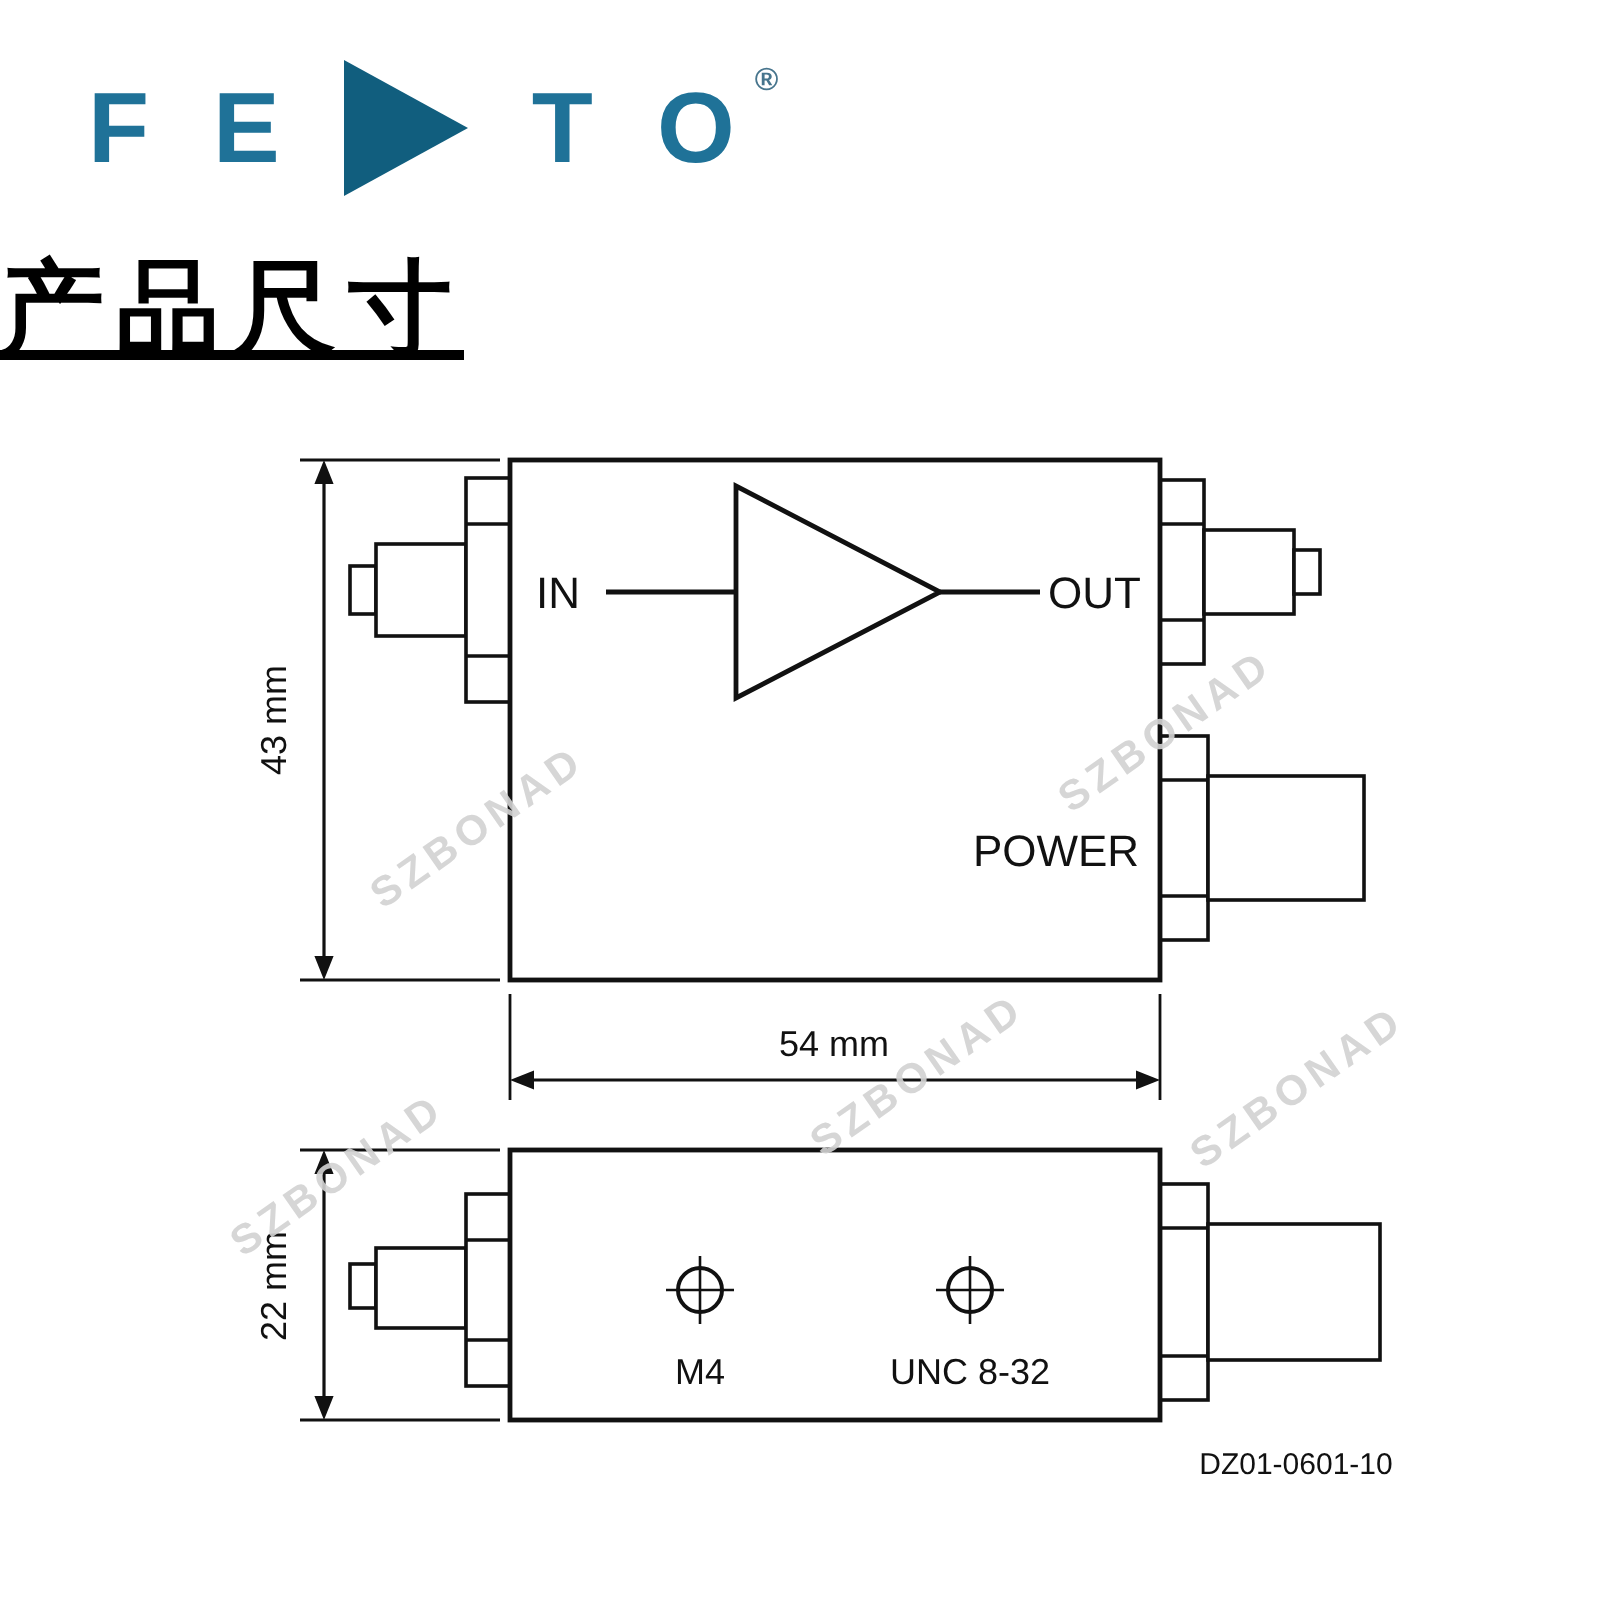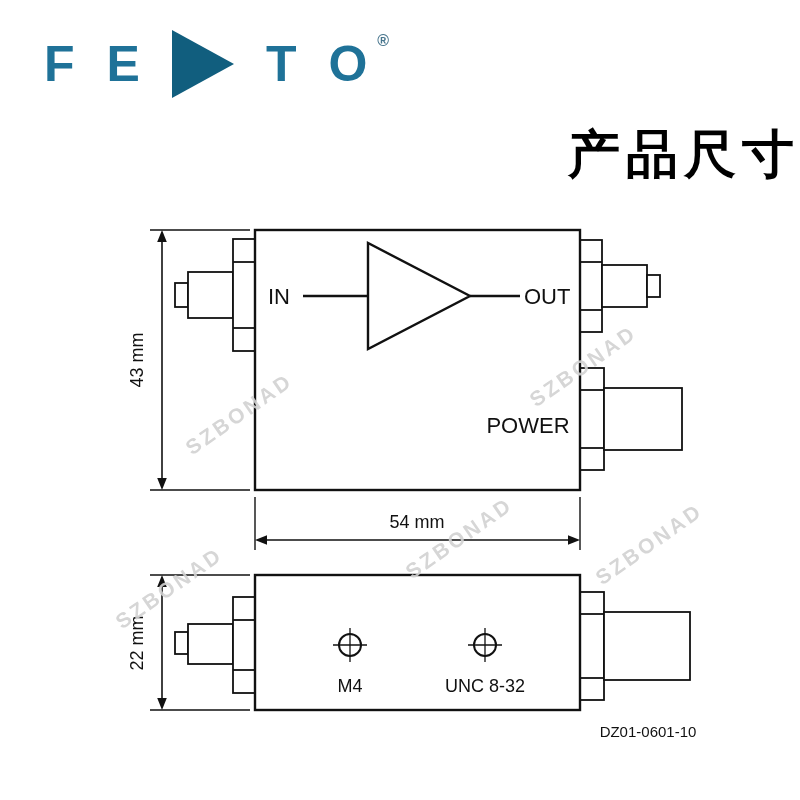--- a/index.html
+++ b/index.html
@@ -7,22 +7,22 @@
     font-family:"Liberation Sans","DejaVu Sans",sans-serif; }
   .page { position:relative; width:800px; height:800px; background:#fff; overflow:hidden; }
 
   
   .logo { position:absolute; left:44px; top:30px; display:flex; align-items:center; gap:32px; }
   .logo .ll { font-size:50px; font-weight:700; color:#1f7298; line-height:1; letter-spacing:0; }
   .logo-tri { display:block; }
   .reg { font-size:16px; font-weight:700; color:#47758d; align-self:flex-start; margin-left:-22px; margin-top:2px; }
 
   
-  .title { position:absolute; left:0; top:120px; width:800px; text-align:right;
-           font-size:52px; font-weight:700; color:#000; letter-spacing:6px; }
+  .title { position:absolute; left:0; top:120px; width:800px; text-align:left;
+           font-size:52px; font-weight:700; color:#000; letter-spacing:6px;text-decoration:underline; }
 
   
   .drawing { position:absolute; left:0; top:0; }
   .drawing text { font-family:"Liberation Sans","DejaVu Sans",sans-serif; }
 
   
   .wm { position:absolute; color:#d2d2d2; font-size:21px; font-weight:600; letter-spacing:3px;
         white-space:nowrap; transform:rotate(-35deg); transform-origin:0 50%; opacity:.9;
         pointer-events:none; }
 </style>

